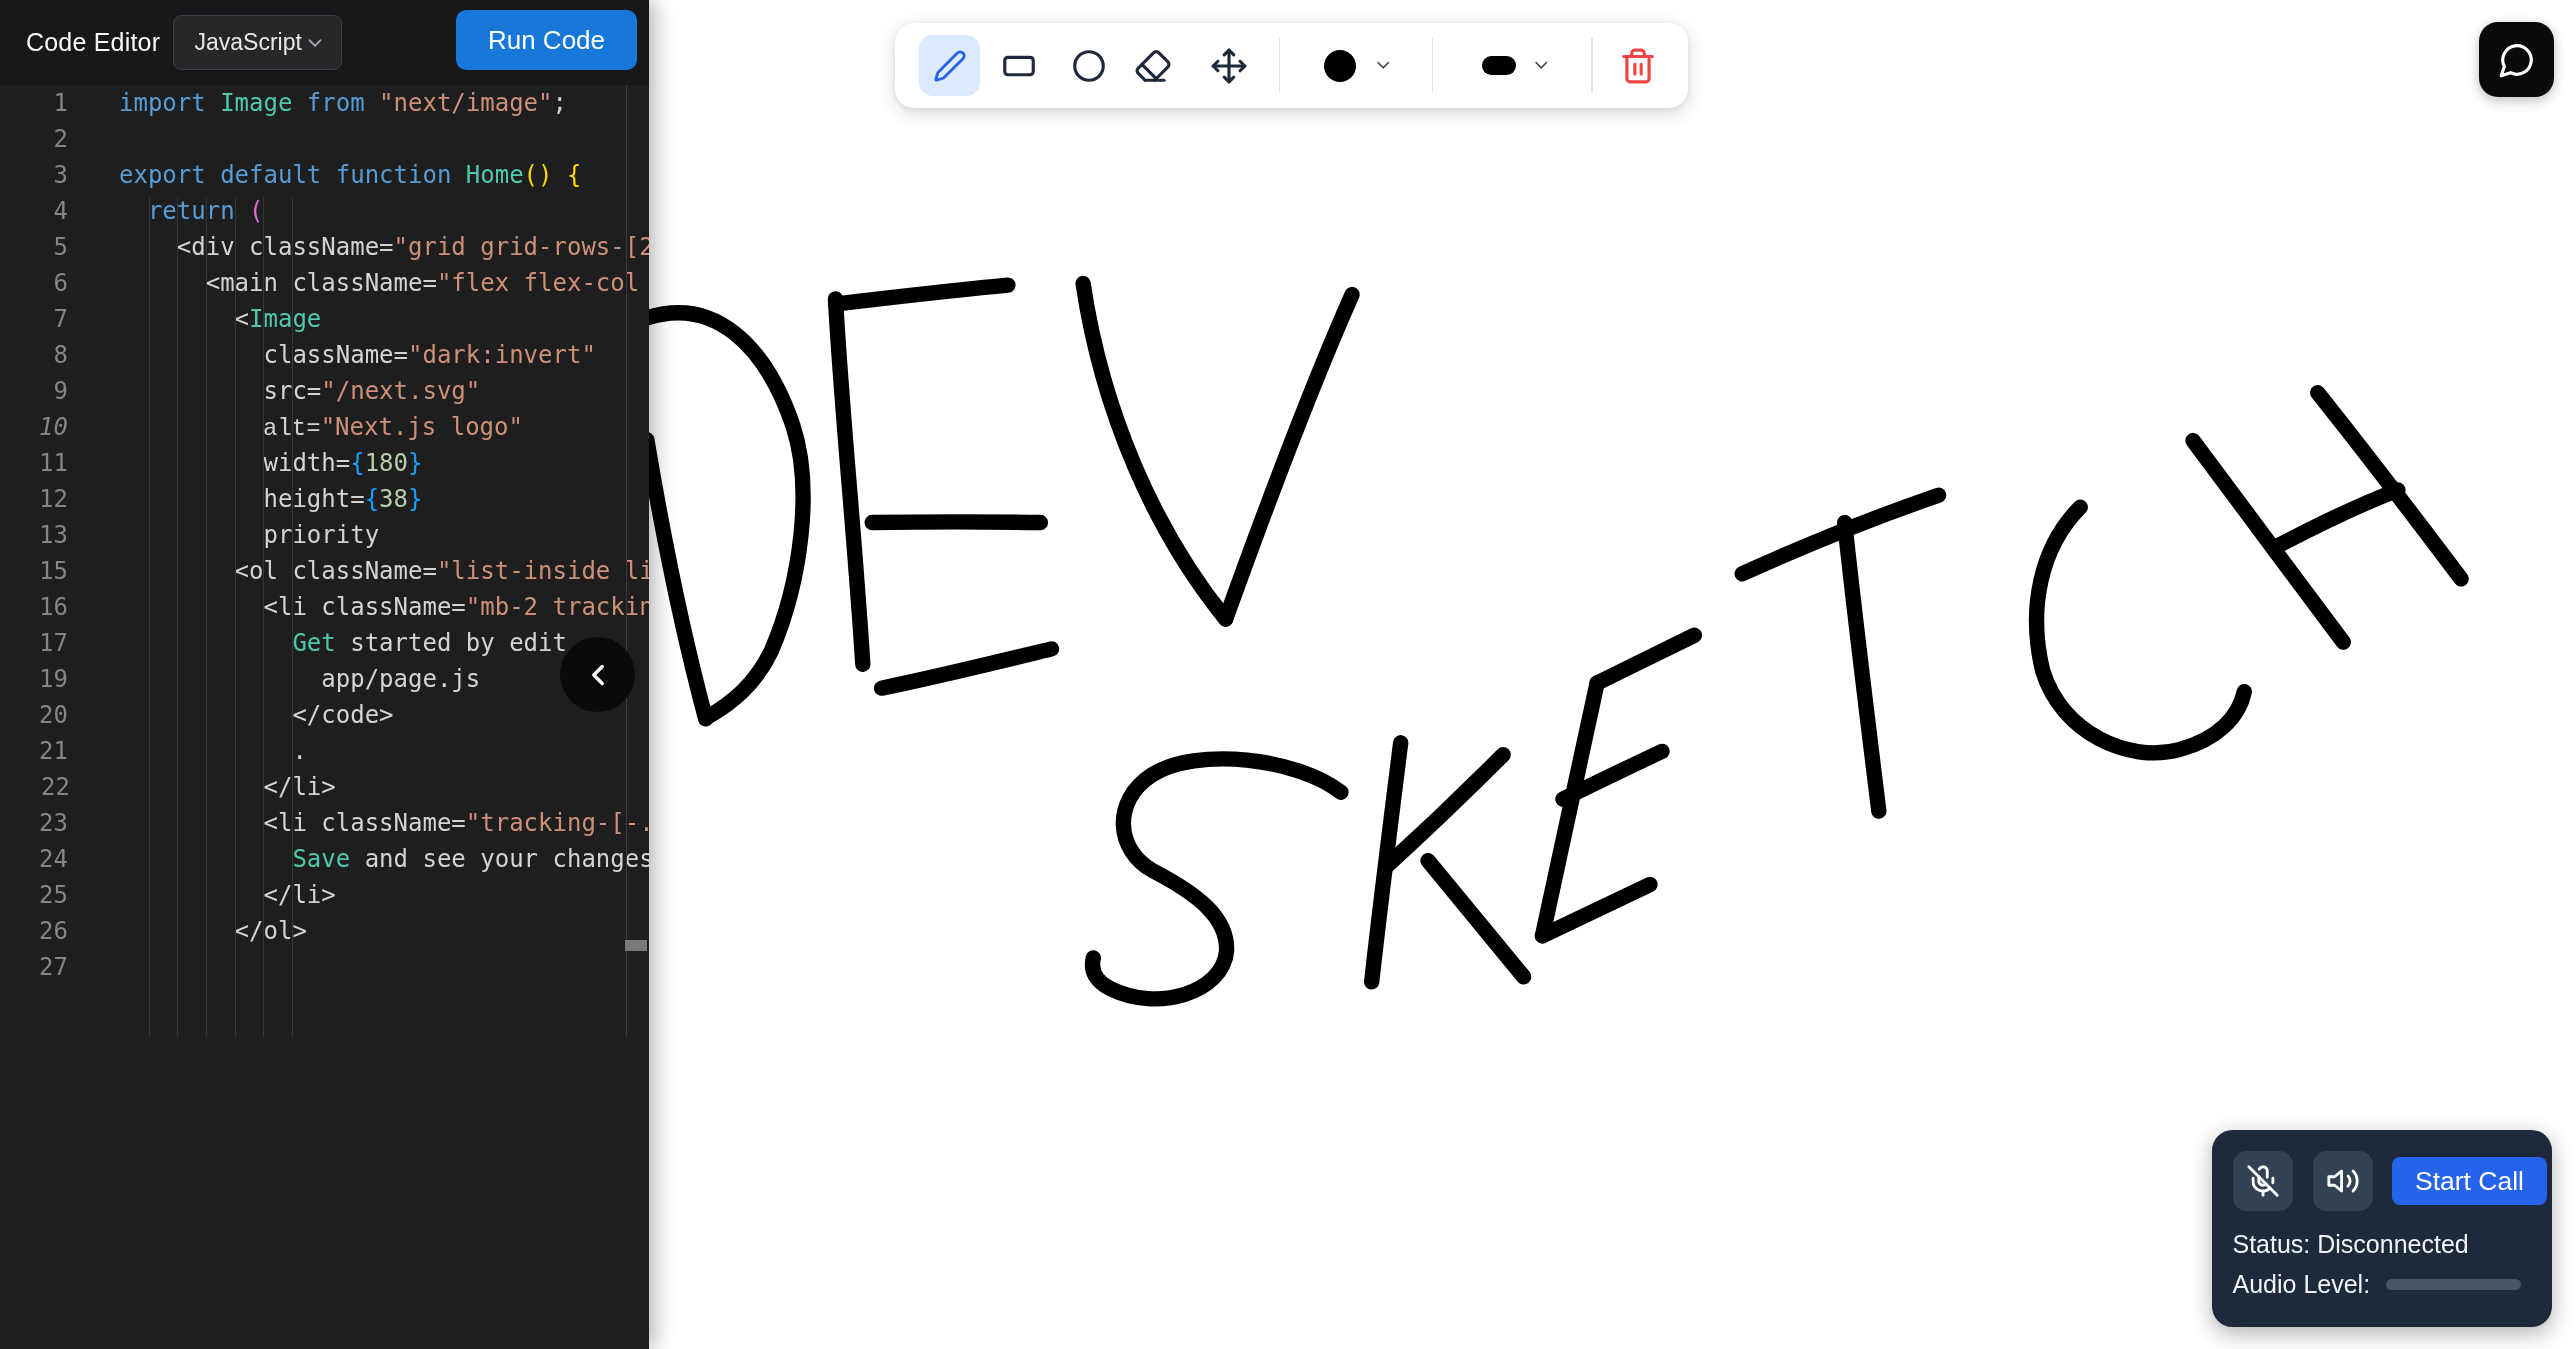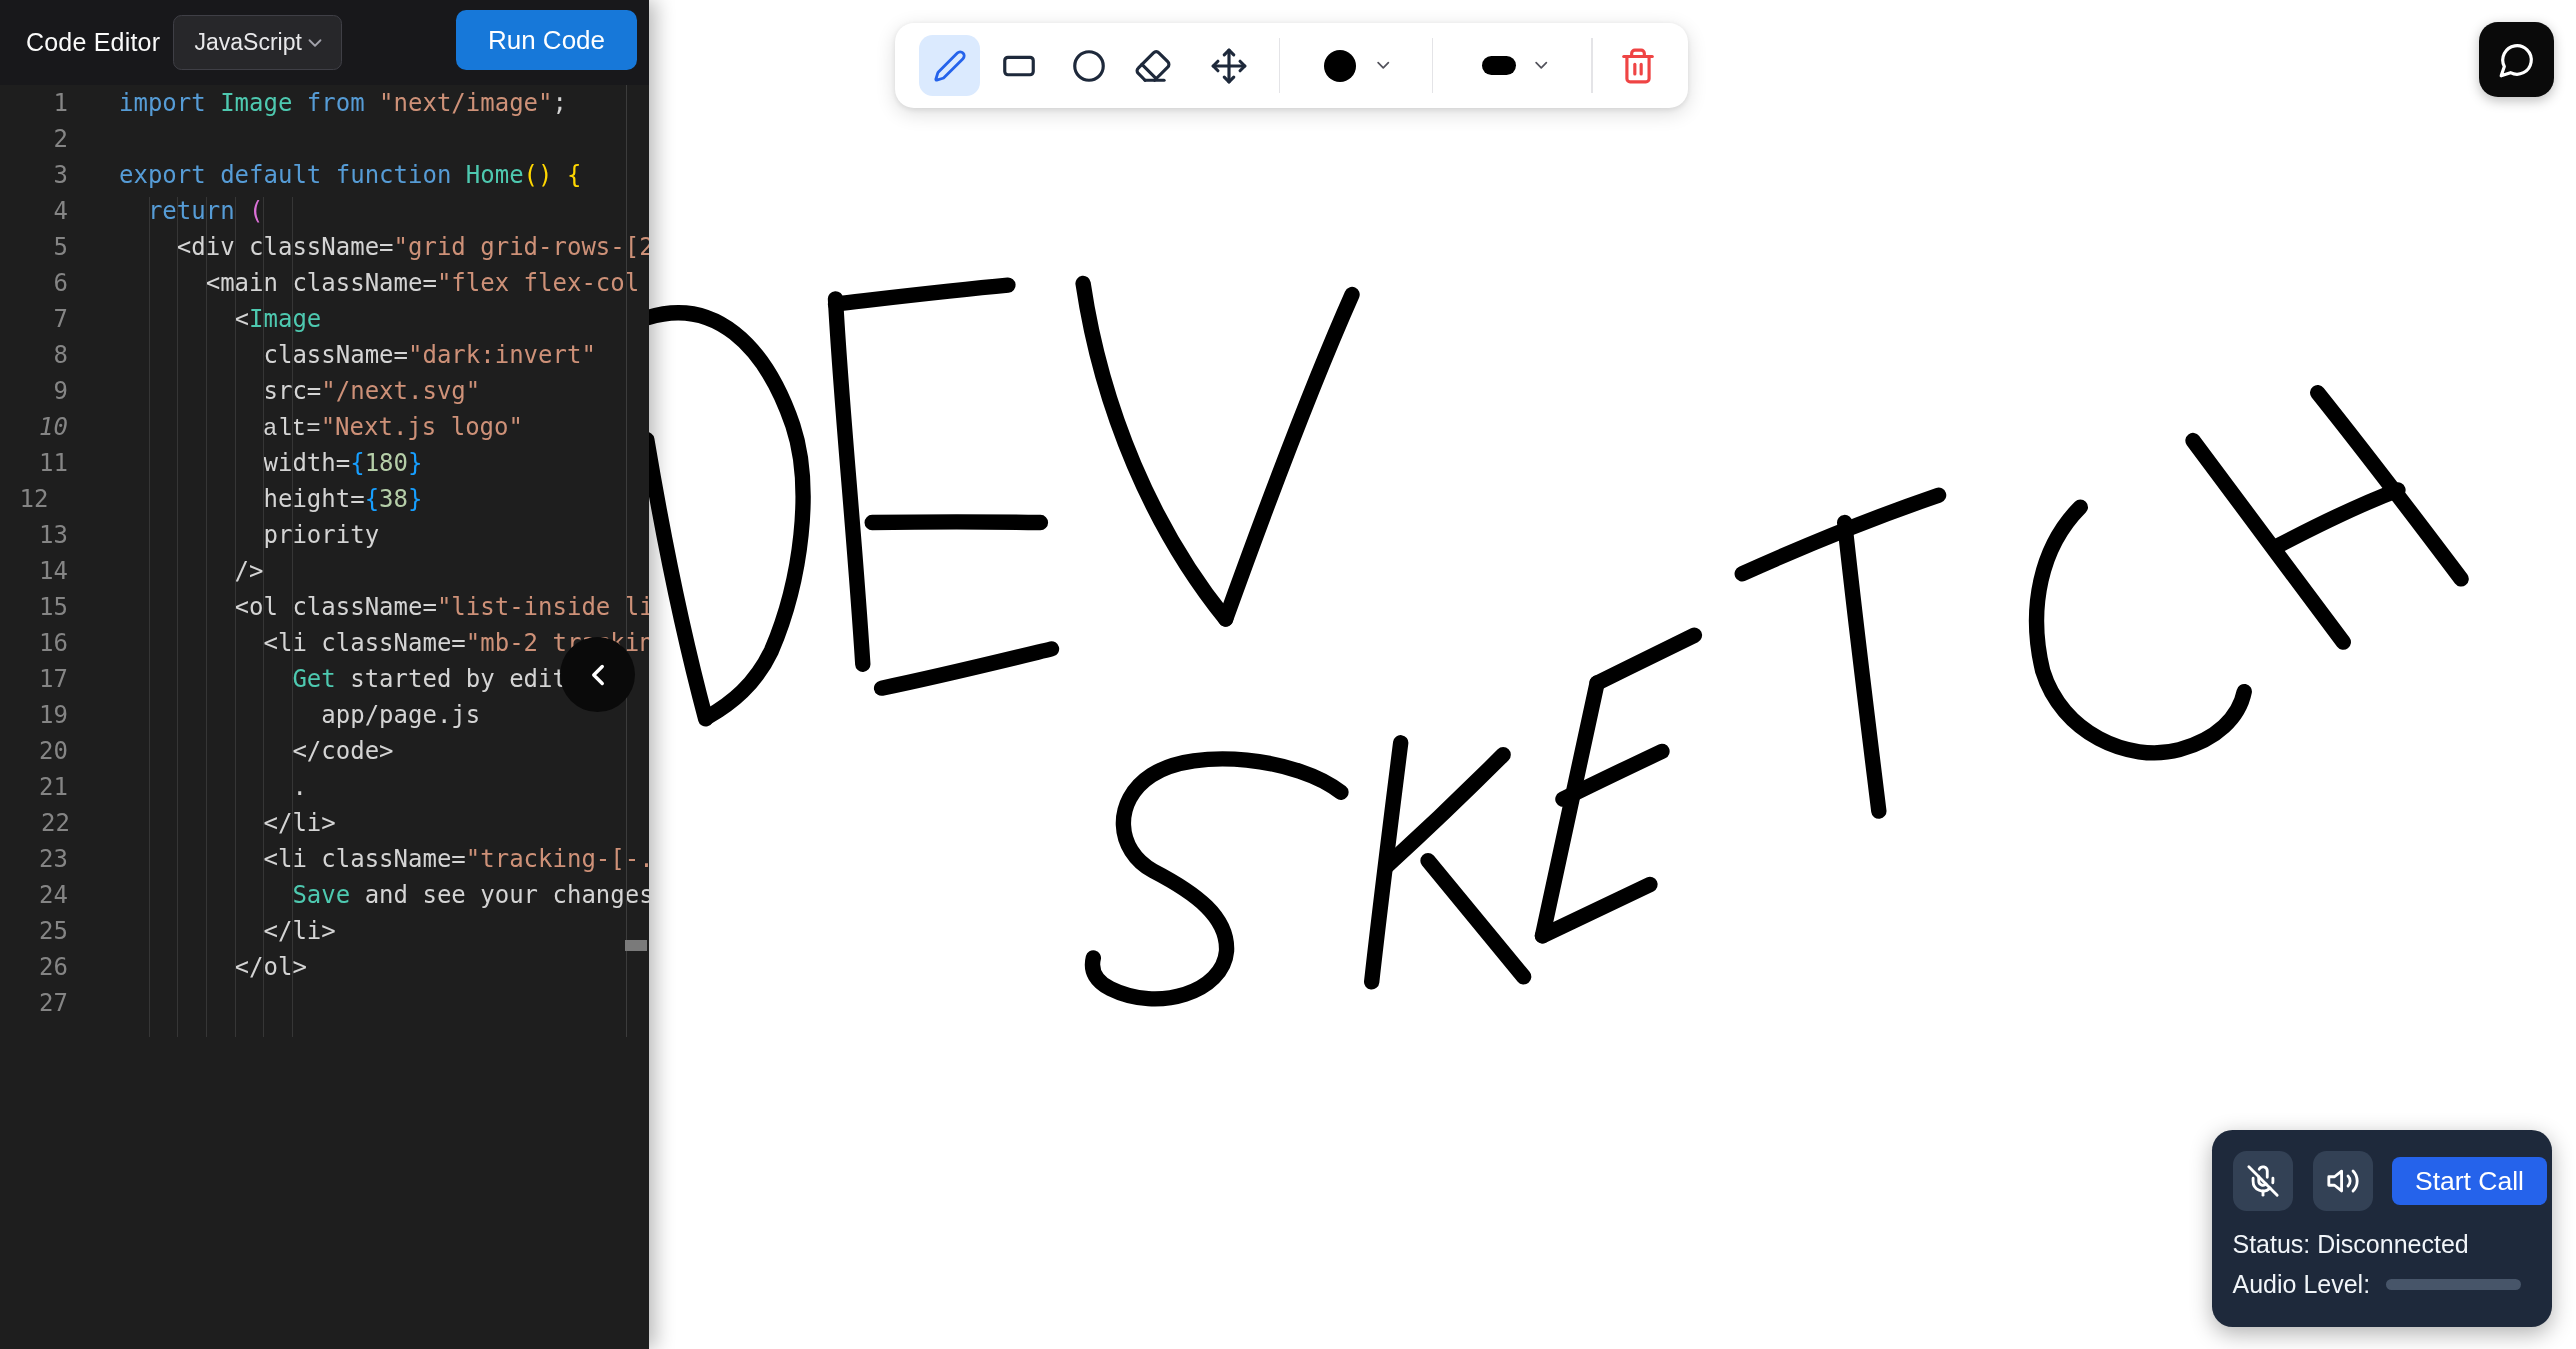--- a/index.html
+++ b/index.html
@@ -147,23 +147,22 @@
           <div class="code-line"><span class="ln" style="color: rgb(133, 133, 133);">2</span><span class="code-text"></span></div>
           <div class="code-line"><span class="ln" style="color: rgb(133, 133, 133);">3</span><span class="code-text"><span style="color: rgb(86, 156, 214);">export</span><span style="color: rgb(212, 212, 212);"> </span><span style="color: rgb(86, 156, 214);">default</span><span style="color: rgb(212, 212, 212);"> </span><span style="color: rgb(86, 156, 214);">function</span><span style="color: rgb(212, 212, 212);"> </span><span style="color: rgb(78, 201, 176);">Home</span><span style="color: rgb(255, 215, 0);">()</span><span style="color: rgb(212, 212, 212);"> </span><span style="color: rgb(255, 215, 0);">{</span></span></div>
           <div class="code-line"><span class="ln" style="color: rgb(133, 133, 133);">4</span><span class="code-text"><span style="color: rgb(212, 212, 212);">  </span><span style="color: rgb(86, 156, 214);">return</span><span style="color: rgb(212, 212, 212);"> </span><span style="color: rgb(218, 112, 214);">(</span></span></div>
           <div class="code-line"><span class="ln" style="color: rgb(133, 133, 133);">5</span><span class="code-text"><span style="color: rgb(212, 212, 212);">    &lt;div className=</span><span style="color: rgb(206, 145, 120);">"grid grid-rows-[2</span></span></div>
           <div class="code-line"><span class="ln" style="color: rgb(133, 133, 133);">6</span><span class="code-text"><span style="color: rgb(212, 212, 212);">      &lt;main className=</span><span style="color: rgb(206, 145, 120);">"flex flex-col</span></span></div>
           <div class="code-line"><span class="ln" style="color: rgb(133, 133, 133);">7</span><span class="code-text"><span style="color: rgb(212, 212, 212);">        &lt;</span><span style="color: rgb(78, 201, 176);">Image</span></span></div>
           <div class="code-line"><span class="ln" style="color: rgb(133, 133, 133);">8</span><span class="code-text"><span style="color: rgb(212, 212, 212);">          className=</span><span style="color: rgb(206, 145, 120);">"dark:invert"</span></span></div>
           <div class="code-line"><span class="ln" style="color: rgb(133, 133, 133);">9</span><span class="code-text"><span style="color: rgb(212, 212, 212);">          src=</span><span style="color: rgb(206, 145, 120);">"/next.svg"</span></span></div>
           <div class="code-line"><span class="ln" style="color: rgb(133, 133, 133); font-style: italic;">10</span><span class="code-text"><span style="color: rgb(212, 212, 212); font-family: Liberation Mono, monospace;">          alt=</span><span style="color: rgb(206, 145, 120);">"Next.js logo"</span></span></div>
           <div class="code-line"><span class="ln" style="color: rgb(133, 133, 133);">11</span><span class="code-text"><span style="color: rgb(212, 212, 212);">          width=</span><span style="color: rgb(23, 159, 255);">{</span><span style="color: rgb(181, 206, 168);">180</span><span style="color: rgb(23, 159, 255);">}</span></span></div>
-          <div class="code-line"><span class="ln" style="color: rgb(133, 133, 133); text-align: center;">12</span><span class="code-text"><span style="color: rgb(212, 212, 212);">          height=</span><span style="color: rgb(23, 159, 255);">{</span><span style="color: rgb(181, 206, 168);">38</span><span style="color: rgb(23, 159, 255);">}</span></span></div>
+          <div class="code-line"><span class="ln" style="color: rgb(133, 133, 133);">12</span><span class="code-text"><span style="color: rgb(212, 212, 212);">          height=</span><span style="color: rgb(23, 159, 255);">{</span><span style="color: rgb(181, 206, 168);">38</span><span style="color: rgb(23, 159, 255);">}</span></span></div>
           <div class="code-line"><span class="ln" style="color: rgb(133, 133, 133);">13</span><span class="code-text"><span style="color: rgb(212, 212, 212);">          priority</span></span></div>
-          <div class="code-line"><span class="ln" style="color: rgb(133, 133, 133);">14</span><span class="code-text"><span style="color: rgb(212, 212, 212);">        /&gt;</span></span></div>
           <div class="code-line"><span class="ln" style="color: rgb(133, 133, 133);">15</span><span class="code-text"><span style="color: rgb(212, 212, 212);">        &lt;ol className=</span><span style="color: rgb(206, 145, 120);">"list-inside li</span></span></div>
           <div class="code-line"><span class="ln" style="color: rgb(133, 133, 133);">16</span><span class="code-text"><span style="color: rgb(212, 212, 212);">          &lt;li className=</span><span style="color: rgb(206, 145, 120);">"mb-2 trackin</span></span></div>
           <div class="code-line"><span class="ln" style="color: rgb(133, 133, 133);">17</span><span class="code-text"><span style="color: rgb(212, 212, 212);">            </span><span style="color: rgb(78, 201, 176);">Get</span><span style="color: rgb(212, 212, 212);"> started by edit</span></span></div>
           <div class="code-line"><span class="ln" style="color: rgb(133, 133, 133);">19</span><span class="code-text"><span style="color: rgb(212, 212, 212);">              app/page.js</span></span></div>
           <div class="code-line"><span class="ln" style="color: rgb(133, 133, 133);">20</span><span class="code-text"><span style="color: rgb(212, 212, 212);">            &lt;/code&gt;</span></span></div>
           <div class="code-line"><span class="ln" style="color: rgb(133, 133, 133);">21</span><span class="code-text"><span style="color: rgb(212, 212, 212);">            .</span></span></div>
           <div class="code-line"><span class="ln" style="color: rgb(133, 133, 133); padding-left: 41px;">22</span><span class="code-text"><span style="color: rgb(212, 212, 212);">          &lt;/li&gt;</span></span></div>
           <div class="code-line"><span class="ln" style="color: rgb(133, 133, 133);">23</span><span class="code-text"><span style="color: rgb(212, 212, 212);">          &lt;li className=</span><span style="color: rgb(206, 145, 120);">"tracking-[-.</span></span></div>
           <div class="code-line"><span class="ln" style="color: rgb(133, 133, 133);">24</span><span class="code-text"><span style="color: rgb(212, 212, 212);">            </span><span style="color: rgb(78, 201, 176);">Save</span><span style="color: rgb(212, 212, 212);"> and see your changes</span></span></div>
           <div class="code-line"><span class="ln" style="color: rgb(133, 133, 133);">25</span><span class="code-text"><span style="color: rgb(212, 212, 212);">          &lt;/li&gt;</span></span></div>

